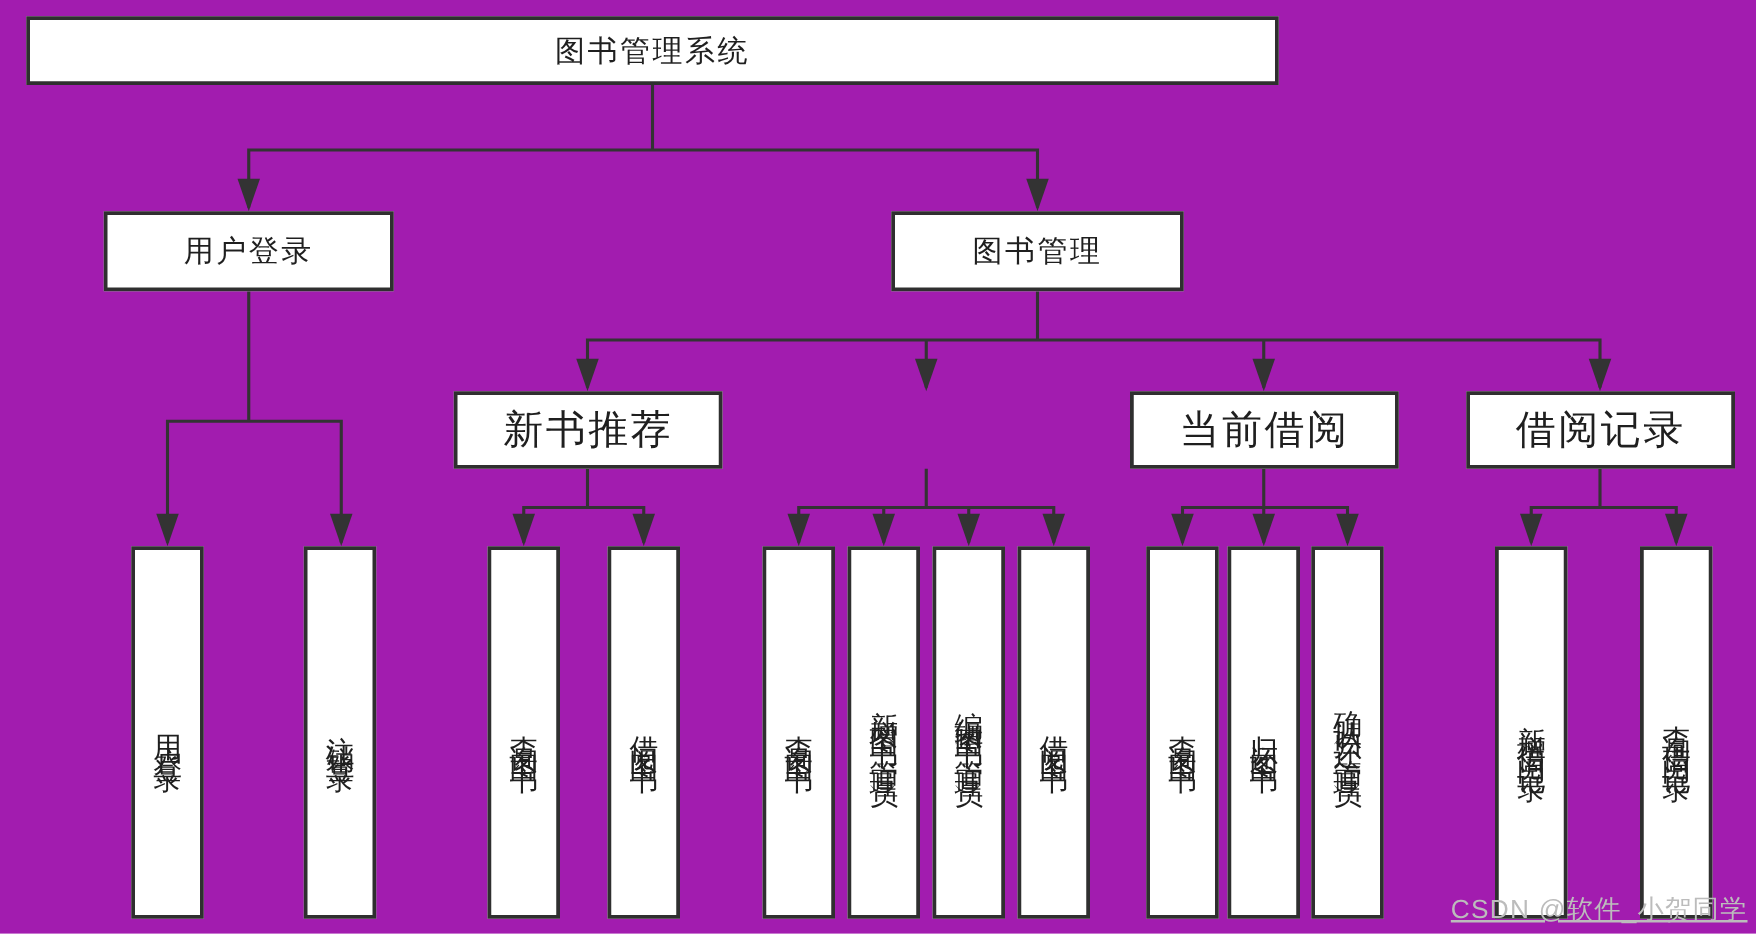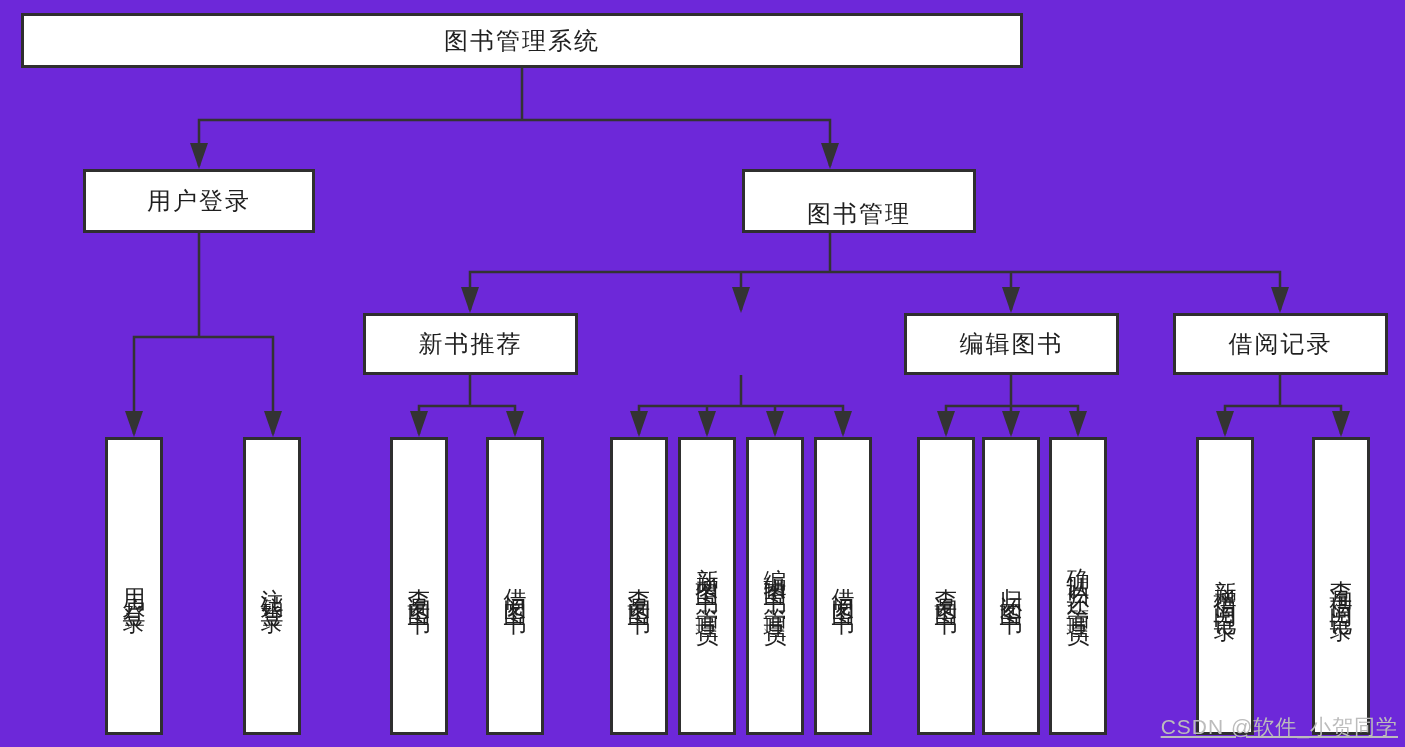--- a/index.html
+++ b/index.html
@@ -4,21 +4,21 @@
 <style>
   html, body {
     margin: 0;
     padding: 0;
     background: #ffffff;
   }
   .canvas {
     position: relative;
     width: 1405px;
     height: 747px;
-    background: #6d28d9;
+    background: #a21caf;
     font-family: "Liberation Sans", sans-serif;
     overflow: hidden;
   }
   .connectors {
     position: absolute;
     left: 0; top: 0;
     width: 1405px;
     height: 747px;
     pointer-events: none;
   }
@@ -38,37 +38,37 @@
     font-size: 24px;
     letter-spacing: 2px;
   }
   .box.lv2 {
     top: 169px; height: 64px;
     font-size: 24px;
     letter-spacing: 2px;
   }
   .box.lv3 {
     top: 313px; height: 62px; width: 215px;
-    font-size: 24px;
+    font-size: 32px;
     letter-spacing: 2px;
   }
   .box.leaf {
     top: 437px; height: 298px; width: 58px;
     font-size: 23px;
   }
   .box.leaf .vtext {
     writing-mode: vertical-rl;
     text-orientation: mixed;
     letter-spacing: 8px;
     line-height: 1;
     white-space: nowrap;
   }
   
   .p-user-login   { left: 83px;  width: 232px; }
-  .p-book-mgmt    { left: 742px; width: 234px; align-items: flex-end; }
+  .p-book-mgmt    { left: 713px; width: 234px; }
   
   .p-new-book     { left: 363px; }
   .p-borrowing    { left: 634px; }
   .p-current      { left: 904px; }
   .p-records      { left: 1173px; }
   
   .p-l1 { left: 105px; }
   .p-l2 { left: 243px; }
   .p-l3 { left: 390px; }
   .p-l4 { left: 486px; }
@@ -146,21 +146,21 @@
     <span>用户登录</span>
   </div>
   <div class="box lv2 p-book-mgmt">
     <span>图书管理</span>
   </div>
 
   <div class="box lv3 p-new-book">
     <span>新书推荐</span>
   </div>
   <div class="box lv3 p-current">
-    <span>编辑图书</span>
+    <span>当前借阅</span>
   </div>
   <div class="box lv3 p-records">
     <span>借阅记录</span>
   </div>
 
   <div class="box leaf p-l1">
     <span class="vtext">用户登录</span>
   </div>
   <div class="box leaf p-l2">
     <span class="vtext">注销登录</span>

